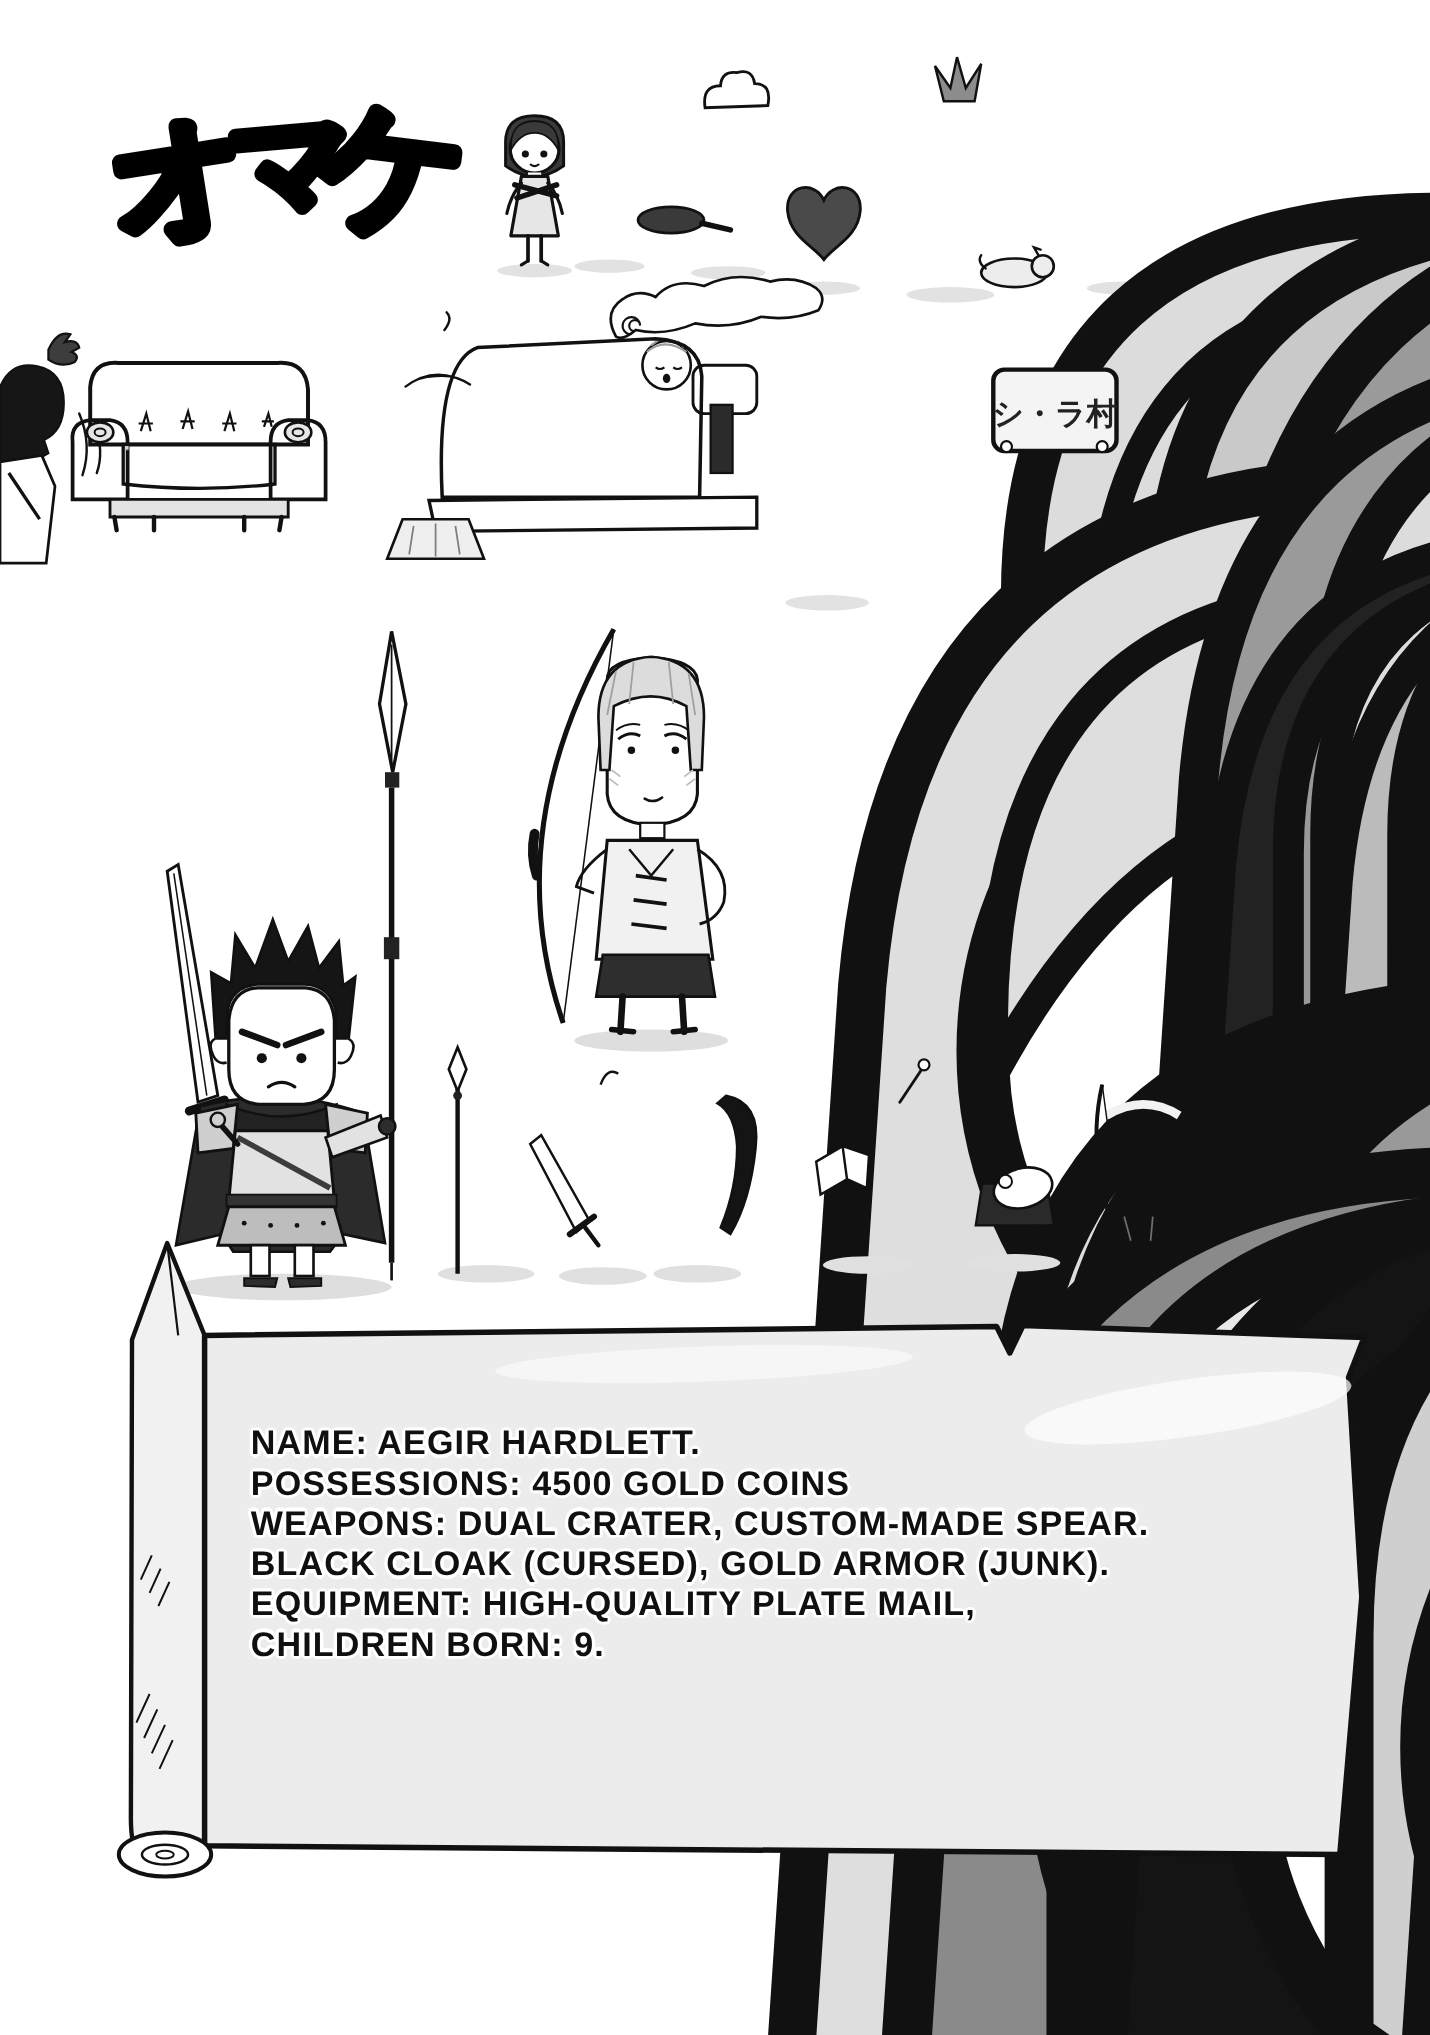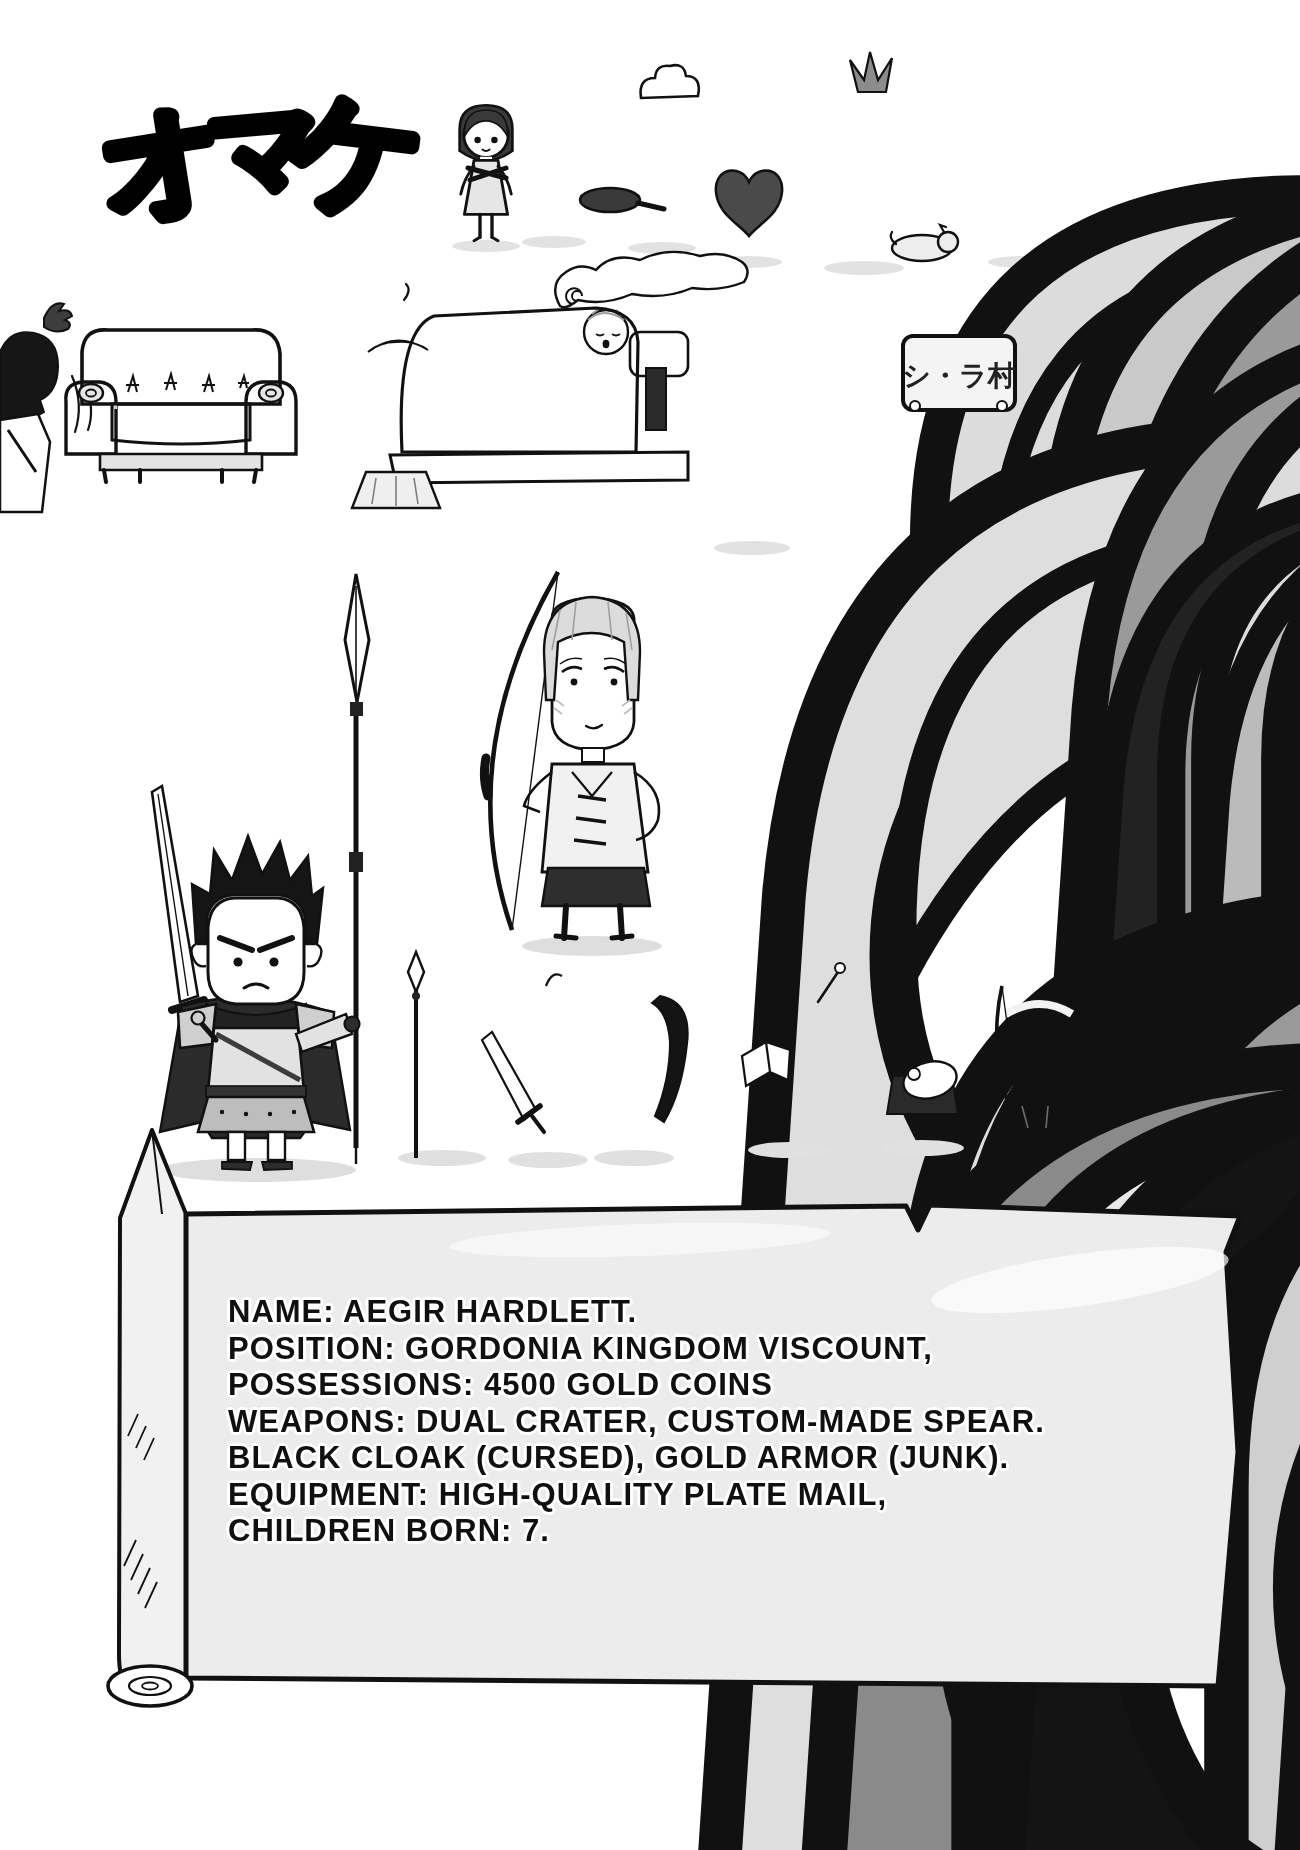--- a/index.html
+++ b/index.html
@@ -340,21 +340,20 @@
   <ellipse cx="1080" cy="1280" rx="150" ry="26" fill="#fff" opacity="0.7" transform="rotate(-8 1080 1280)"></ellipse>
   <ellipse cx="640" cy="1240" rx="190" ry="16" fill="#fff" opacity="0.55" transform="rotate(-2 640 1240)"></ellipse>
   <ellipse cx="150" cy="1686" rx="42" ry="20" fill="#fff" stroke="#111" stroke-width="3.6"></ellipse>
   <ellipse cx="150" cy="1686" rx="21" ry="9" fill="none" stroke="#111" stroke-width="2.2"></ellipse>
   <ellipse cx="150" cy="1686" rx="8" ry="3.5" fill="none" stroke="#111" stroke-width="1.8"></ellipse>
 </g>
 </svg>
 
 <div class="scroll-text">
   <div class="line">NAME: AEGIR HARDLETT.</div>
-  <div class="line">POSITION: GORDONIA KINGDOM VISCOUNT,</div>
   <div class="line">POSSESSIONS: 4500 GOLD COINS</div>
   <div class="line">WEAPONS: DUAL CRATER, CUSTOM-MADE SPEAR.</div>
   <div class="line">BLACK CLOAK (CURSED), GOLD ARMOR (JUNK).</div>
   <div class="line">EQUIPMENT: HIGH-QUALITY PLATE MAIL,</div>
-  <div class="line">CHILDREN BORN: 7.</div>
+  <div class="line">CHILDREN BORN: 9.</div>
 </div>
 
 </div>
 
 </body></html>

